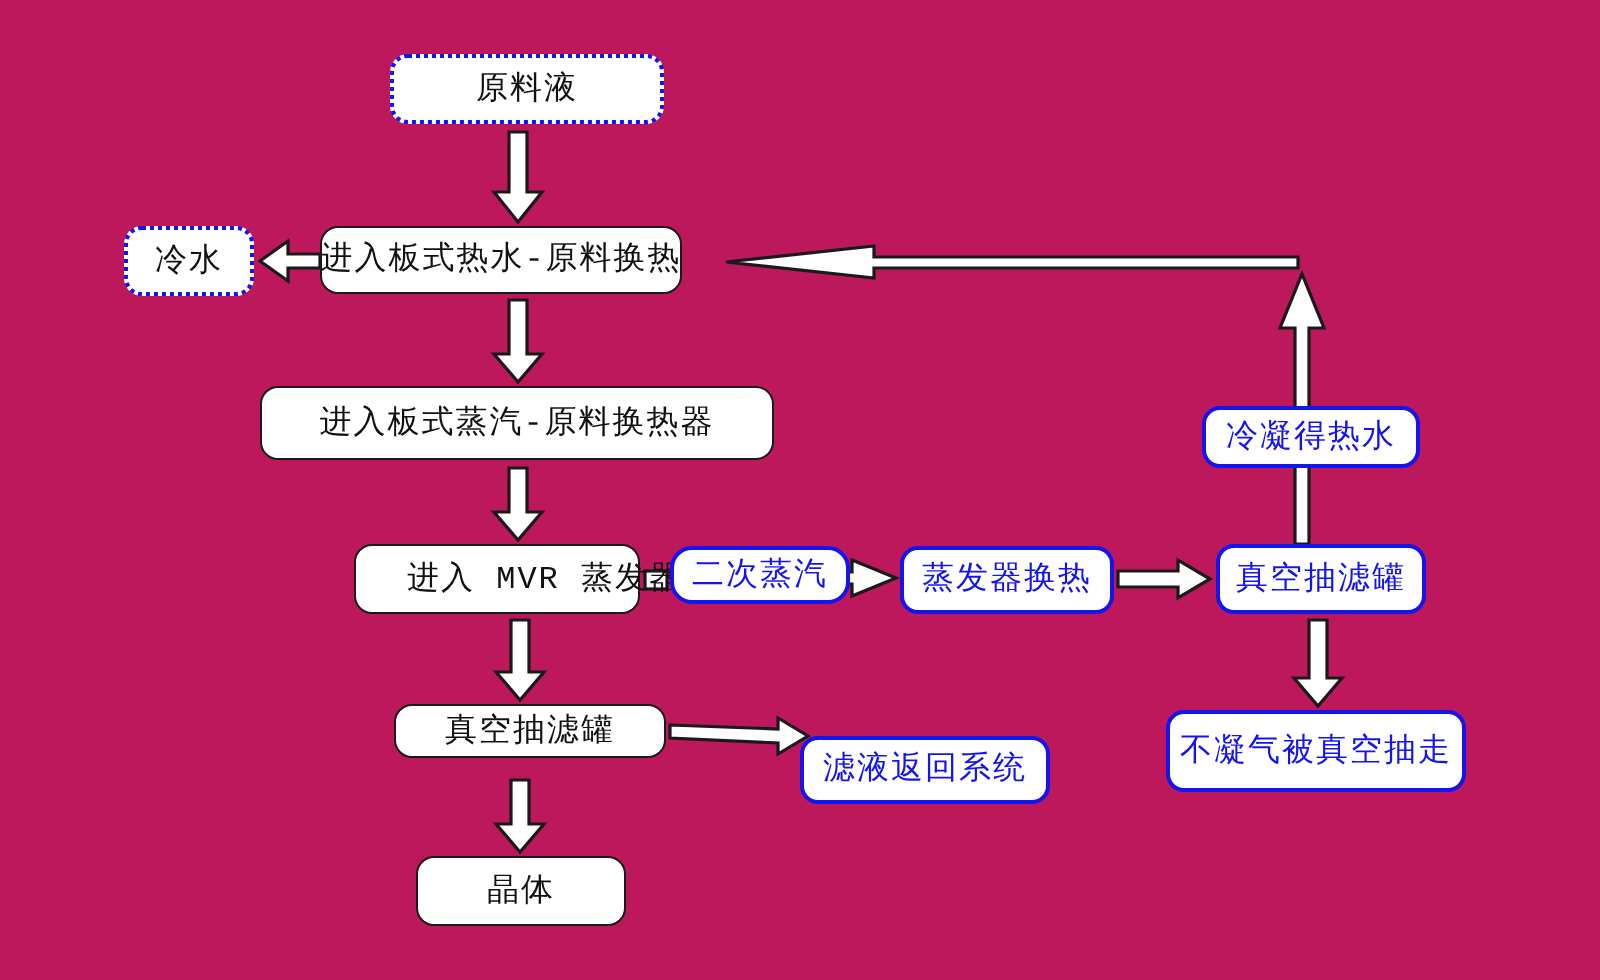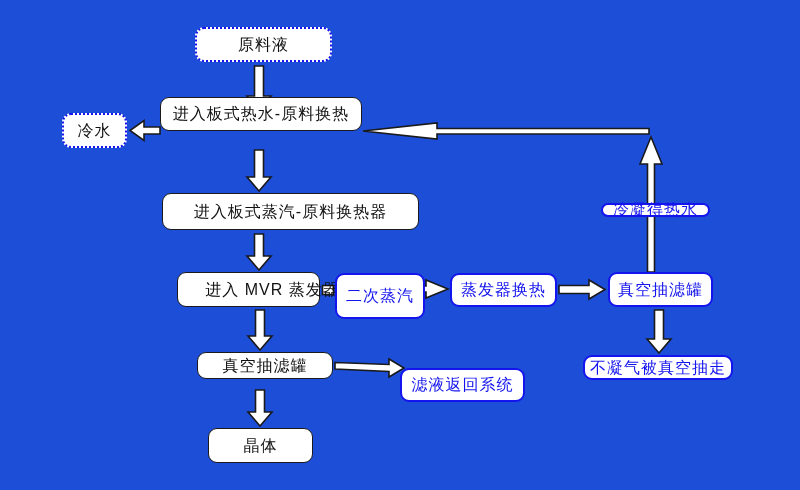--- a/index.html
+++ b/index.html
@@ -1,20 +1,20 @@
 <!DOCTYPE html>
 <html><head>
 <meta charset="utf-8">
 <style>
   html,body{margin:0;padding:0;background:#ffffff;}
   #canvas{
     position:relative;
     width:800px;height:490px;
-    background:#1d4ed8;
-    font-family:Liberation Sans, sans-serif;
+    background:#be185d;
+    font-family:Liberation Mono, monospace;
     overflow:hidden;
   }
   #arrows{position:absolute;left:0;top:0;z-index:1;}
   .node{
     position:absolute;
     z-index:2;
     display:flex;align-items:center;justify-content:center;
     background:#ffffff;
     box-sizing:border-box;
     font-size:16px;
@@ -68,37 +68,37 @@
 
     <polygon points="649,128.5 437,128.5 437,123 363,131 437,139 437,134 649,134"></polygon>
 
     <polygon points="654.5,310 663.5,310 663.5,339 671,339 659,353 647,339 654.5,339"></polygon>
 
     <polygon points="335,362.5 389,364.5 389,359 404,368 389,377 389,371.5 335,369"></polygon>
   </svg>
 
   <div class="node dotted" style="left:195px;top:27px;width:137px;height:35px;">原料液</div>
 
-  <div class="node black" style="left:160px;top:97px;width:202px;height:34px;">进入板式热水-原料换热</div>
+  <div class="node black" style="left:160px;top:113px;width:181px;height:34px;">进入板式热水-原料换热</div>
 
   <div class="node dotted" style="left:62px;top:113px;width:65px;height:35px;">冷水</div>
 
-  <div class="node black" style="left:130px;top:193px;width:257px;height:37px;margin-left:32px;">进入板式蒸汽-原料换热器</div>
+  <div class="node black" style="left:130px;top:193px;width:257px;height:37px;">进入板式蒸汽-原料换热器</div>
 
   <div class="node black" style="left:177px;top:272px;width:143px;height:35px;padding-left:48px;">进入 MVR 蒸发器</div>
 
-  <div class="node blue" style="left:335px;top:273px;width:90px;height:46px;">二次蒸汽</div>
+  <div class="node blue" style="left:335px;top:273px;width:90px;height:29px;border-radius:11px;">二次蒸汽</div>
 
   <div class="node blue" style="left:450px;top:273px;width:107px;height:34px;">蒸发器换热</div>
 
   <div class="node blue" style="left:608px;top:272px;width:105px;height:35px;">真空抽滤罐</div>
 
-  <div class="node blue" style="left:601px;top:203px;width:109px;height:14px;">冷凝得热水</div>
+  <div class="node blue" style="left:601px;top:203px;width:109px;height:31px;">冷凝得热水</div>
 
-  <div class="node blue" style="left:583px;top:355px;width:150px;height:25px;">不凝气被真空抽走</div>
+  <div class="node blue" style="left:583px;top:355px;width:150px;height:41px;">不凝气被真空抽走</div>
 
   <div class="node black" style="left:197px;top:352px;width:136px;height:27px;text-align:center;">真空抽滤罐</div>
 
   <div class="node blue" style="left:400px;top:368px;width:125px;height:34px;">滤液返回系统</div>
 
   <div class="node black" style="left:208px;top:428px;width:105px;height:35px;">晶体</div>
 
 </div>
 
 </body></html>

